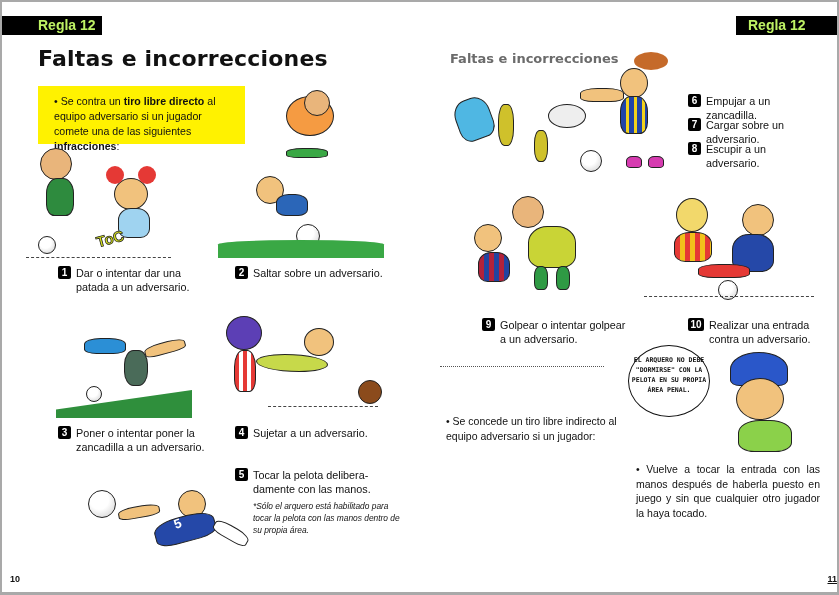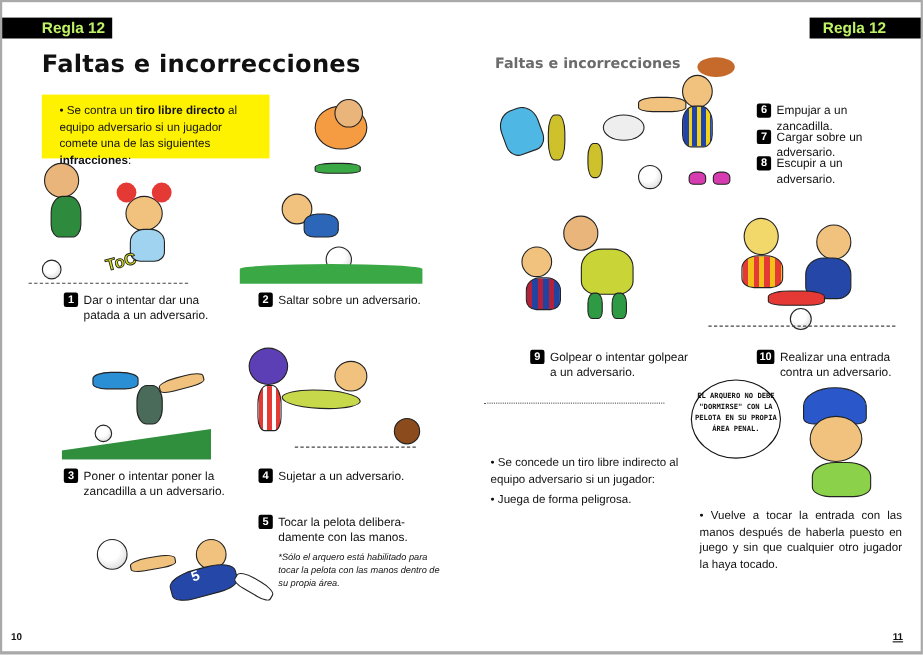--- a/index.html
+++ b/index.html
@@ -182,23 +182,22 @@
     <div class="bubble">EL ARQUERO NO DEBE "DORMIRSE" CON LA PELOTA EN SU PROPIA ÁREA PENAL.</div>
 
     <div class="illo" style="left:296px;top:346px;width:100px;height:104px;">
       <div class="fig" style="left:14px;top:4px;width:56px;height:32px;background:#2a57c9;border:1.5px solid #222;border-radius:60% 60% 20% 20%;"></div>
       <div class="fig" style="left:20px;top:30px;width:46px;height:40px;background:#f1c27d;border:1.5px solid #222;border-radius:50%;"></div>
       <div class="fig" style="left:22px;top:72px;width:52px;height:30px;background:#8bd14a;border:1.5px solid #222;"></div>
     </div>
 
     <div class="para" style="left:26px;top:388px;width:180px;margin-top:24px;">
       <p>• Se concede un tiro libre indirecto al equipo adversario si un jugador:</p>
-      <p>• Juega de forma peligrosa.</p>
     </div>
 
 
     <div class="para" style="left:216px;top:460px;width:184px;text-align:justify;">
       <p>• Vuelve a tocar la entrada con las manos después de haberla puesto en juego y sin que cualquier otro jugador la haya tocado.</p>
     </div>
 
-    <div class="pnum" style="right:16px;text-decoration:underline;">11</div>
+    <div class="pnum" style="right:0;text-decoration:underline;">11</div>
   </div>
 </div>
 
 </body></html>

